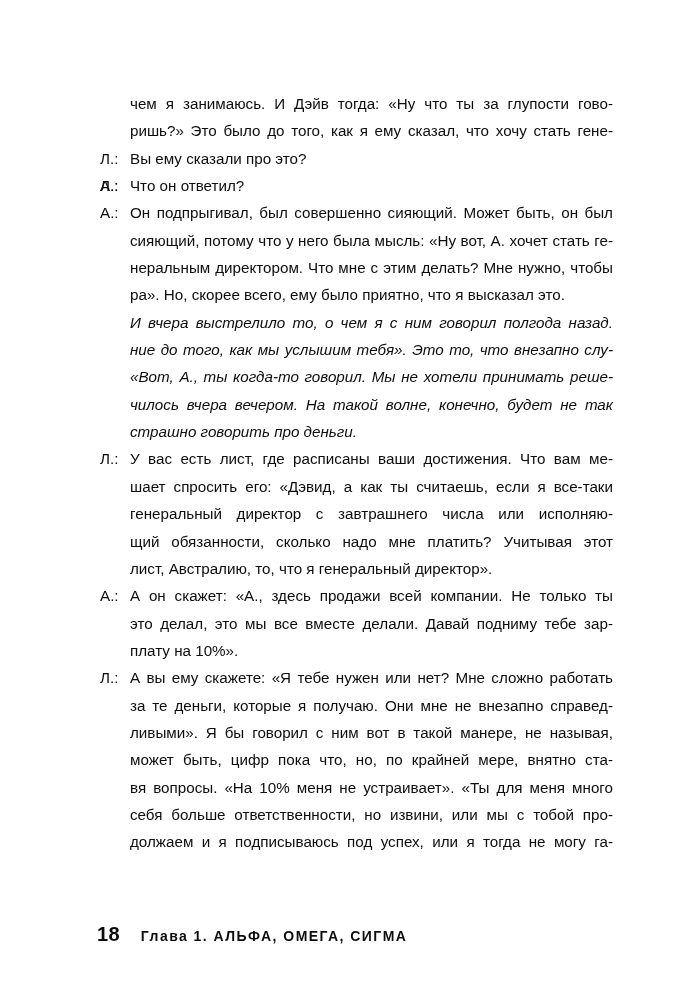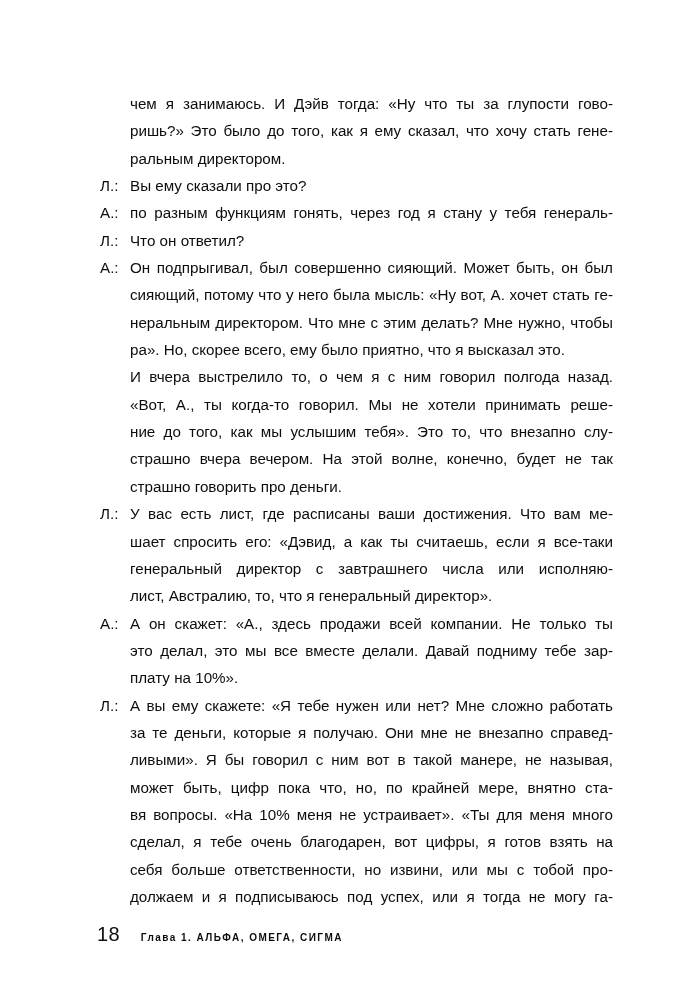--- a/index.html
+++ b/index.html
@@ -62,20 +62,21 @@
   }
 
   
   .cont {
     padding-left: 30px;
   }
 
   
   .subpara {
     padding-left: 30px;
+    font-style: italic;
   }
 
   
   .para .ln {
     display: block;
     text-align: justify;
     text-align-last: justify;
     white-space: pre-wrap;
   }
   .para .ln.last {
@@ -85,28 +86,28 @@
   
   #footer {
     position: absolute;
     left: 97px;
     top: 912px;
     display: flex;
     align-items: baseline;
   }
   #page-number {
     font-size: 20px;
-    font-weight: normal;
+    font-weight: bold;
     line-height: 1;
     color: #0d0d0d;
     letter-spacing: 0.3px;
   }
   #chapter-label {
     margin-left: 21px;
-    font-size: 10px;
+    font-size: 14px;
     font-weight: bold;
     line-height: 1;
     color: #0d0d0d;
     letter-spacing: 1.45px;
   }
 
   #edge-artifact {
     position: absolute;
     left: 575px;
     top: 988px;
@@ -117,69 +118,67 @@
 </style>
 </head>
 <body>
 
 <div id="page">
 
   <div id="text-column">
       <div class="para cont">
         <span class="ln">чем я занимаюсь. И Дэйв тогда: «Ну что ты за глупости гово-</span>
         <span class="ln">ришь?» Это было до того, как я ему сказал, что хочу стать гене-</span>
-        <span class="ln last">ральным директором.</span>
       </div>
       <div class="para turn">
         <span class="speaker">Л.:</span>
         <span class="ln last">Вы ему сказали про это?</span>
       </div>
       <div class="para turn">
         <span class="speaker">А.:</span>
-        <span class="ln">по разным функциям гонять, через год я стану у тебя генераль-</span>
       </div>
       <div class="para turn">
         <span class="speaker">Л.:</span>
         <span class="ln last">Что он ответил?</span>
       </div>
       <div class="para turn">
         <span class="speaker">А.:</span>
         <span class="ln">Он подпрыгивал, был совершенно сияющий. Может быть, он был</span>
         <span class="ln">сияющий, потому что у него была мысль: «Ну вот, А. хочет стать ге-</span>
         <span class="ln">неральным директором. Что мне с этим делать? Мне нужно, чтобы</span>
         <span class="ln last">ра». Но, скорее всего, ему было приятно, что я высказал это.</span>
       </div>
       <div class="para subpara">
         <span class="ln">И вчера выстрелило то, о чем я с ним говорил полгода назад.</span>
+        <span class="ln">ние до того, как мы услышим тебя». Это то, что внезапно слу-</span>
         <span class="ln">«Вот, А., ты когда-то говорил. Мы не хотели принимать реше-</span>
-        <span class="ln">ние до того, как мы услышим тебя». Это то, что внезапно слу-</span>
-        <span class="ln">страшно вчера вечером. На этой волне, конечно, будет не так</span>
+        <span class="ln">чилось вчера вечером. На такой волне, конечно, будет не так</span>
         <span class="ln last">страшно говорить про деньги.</span>
       </div>
       <div class="para turn">
         <span class="speaker">Л.:</span>
         <span class="ln">У вас есть лист, где расписаны ваши достижения. Что вам ме-</span>
         <span class="ln">шает спросить его: «Дэвид, а как ты считаешь, если я все-таки</span>
         <span class="ln">генеральный директор с завтрашнего числа или исполняю-</span>
+        <span class="ln">щий обязанности, сколько надо мне платить? Учитывая этот</span>
         <span class="ln last">лист, Австралию, то, что я генеральный директор».</span>
       </div>
       <div class="para turn">
         <span class="speaker">А.:</span>
         <span class="ln">А он скажет: «А., здесь продажи всей компании. Не только ты</span>
         <span class="ln">это делал, это мы все вместе делали. Давай подниму тебе зар-</span>
         <span class="ln last">плату на 10%».</span>
       </div>
       <div class="para turn">
         <span class="speaker">Л.:</span>
         <span class="ln">А вы ему скажете: «Я тебе нужен или нет? Мне сложно работать</span>
         <span class="ln">за те деньги, которые я получаю. Они мне не внезапно справед-</span>
         <span class="ln">ливыми». Я бы говорил с ним вот в такой манере, не называя,</span>
         <span class="ln">может быть, цифр пока что, но, по крайней мере, внятно ста-</span>
         <span class="ln">вя вопросы. «На 10% меня не устраивает». «Ты для меня много</span>
-        <span class="ln">сделал, я тебе очень благодарен, вот цифры, я готов взять на</span>
         <span class="ln">себя больше ответственности, но извини, или мы с тобой про-</span>
         <span class="ln">должаем и я подписываюсь под успех, или я тогда не могу га-</span>
       </div>
     </div>
 
   <div id="footer">
     <span id="page-number">18</span>
     <span id="chapter-label">Глава 1. АЛЬФА, ОМЕГА, СИГМА</span>
   </div>
 

